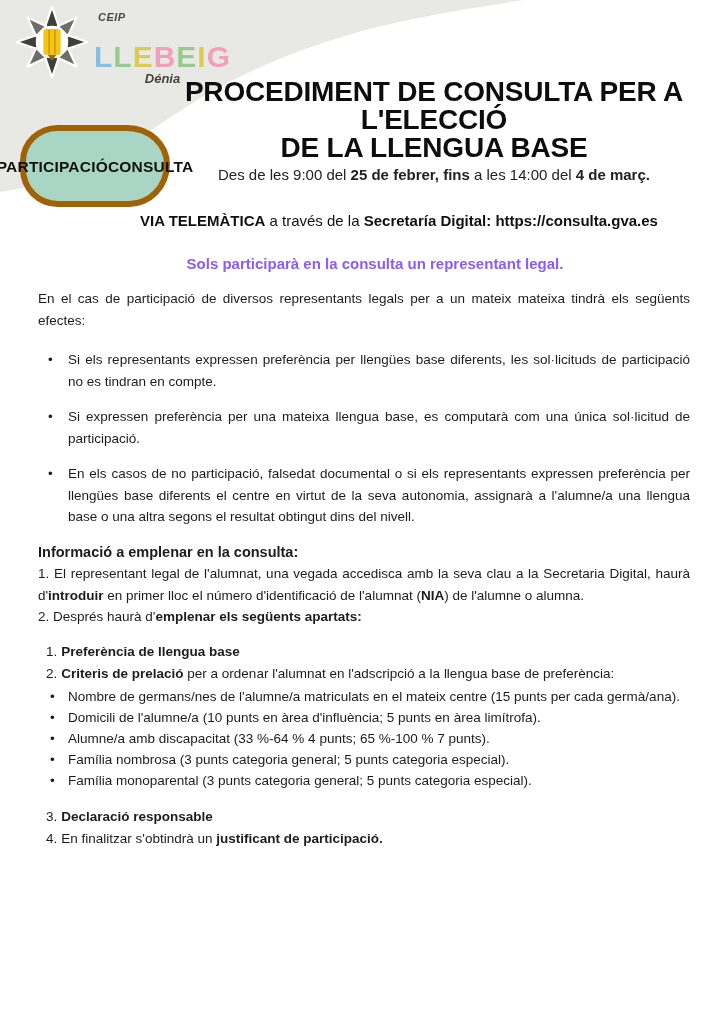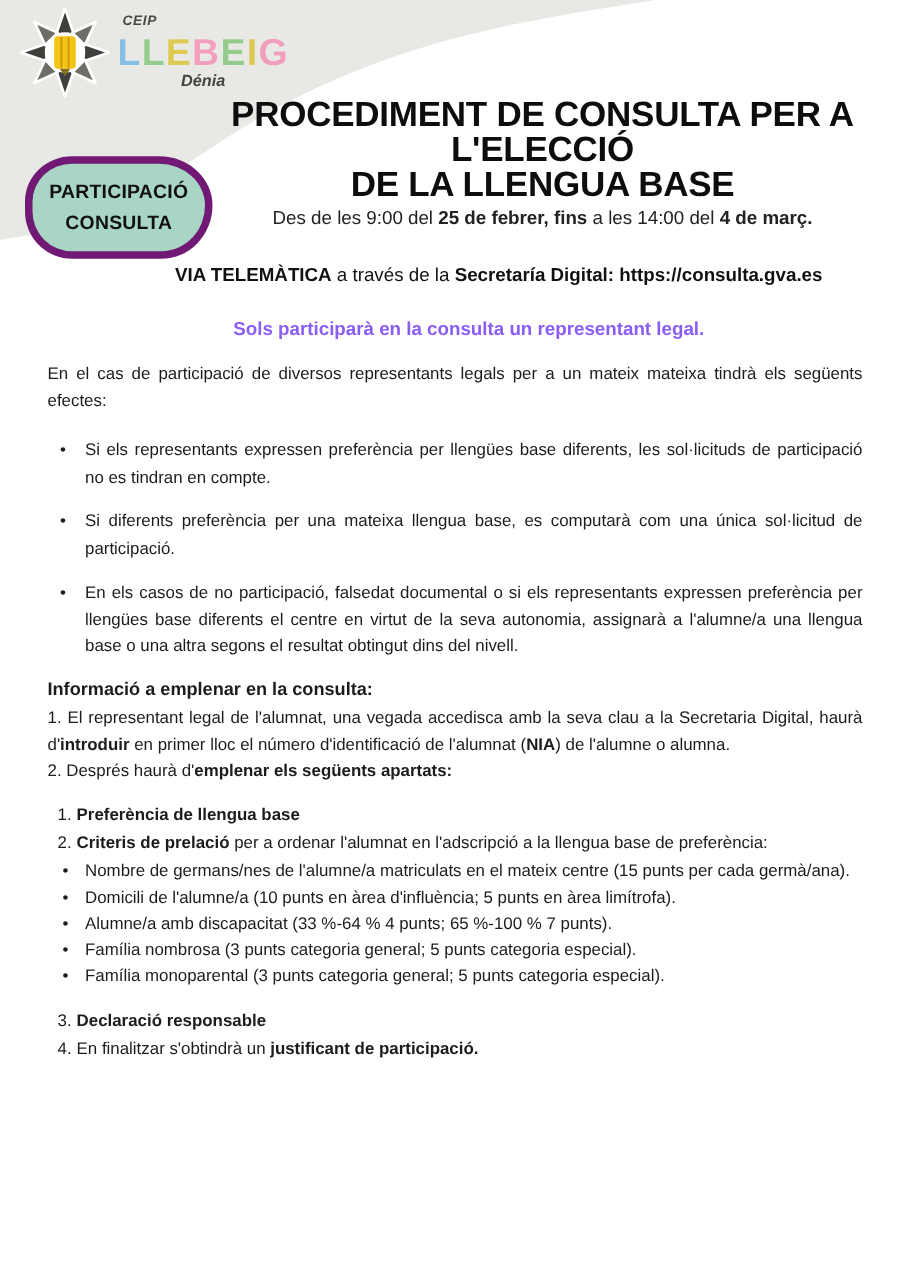--- a/index.html
+++ b/index.html
@@ -6,32 +6,32 @@
   body{
     width:724px;height:1024px;position:relative;overflow:hidden;
     background:#ffffff;color:#1c1c1c;
     font-family:"Liberation Sans",sans-serif;
     -webkit-font-smoothing:antialiased;
   }
   
   .blob-gray-svg{position:absolute;top:0;left:0;width:724px;height:210px;z-index:0;}
   .badge{
     position:absolute;left:20px;top:125px;width:150px;height:82px;z-index:3;
-    border:6px solid #701a75;
+    border:6px solid #a16207;
     border-radius:46px 52px 50px 46px / 44px 48px 52px 46px;
-    display:flex;flex-direction:column;align-items:center;justify-content:center;
+    display:flex;flex-direction:row;align-items:center;justify-content:center;
     box-sizing:border-box;
   }
   .badge .line{font-weight:700;font-size:15.5px;line-height:25px;color:#111;letter-spacing:.2px;}
   
   .logo{position:absolute;left:16px;top:6px;z-index:2;display:flex;align-items:flex-start;}
   .logo-star{width:72px;height:72px;}
   .logo-text{margin-left:6px;margin-top:6px;line-height:1;}
   .logo-ceip{font-style:italic;font-weight:700;font-size:11px;color:#4a4a45;letter-spacing:.5px;display:block;margin-left:4px;}
-  .logo-word{font-weight:800;font-size:30px;letter-spacing:1px;display:block;margin-top:5px;
+  .logo-word{font-weight:800;font-size:30px;letter-spacing:1px;display:block;margin-top:19px;
              text-shadow:0 0 1px rgba(255,255,255,.8);}
   .logo-city{font-style:italic;font-weight:700;font-size:13px;color:#45453f;display:block;text-align:center;margin-top:0px;}
   
   .title{
     position:absolute;left:146px;right:2px;top:78px;z-index:2;
     text-align:center;font-weight:700;font-size:28px;line-height:28px;
     letter-spacing:-.2px;color:#0d0d0d;
   }
   .date-line{position:absolute;left:146px;right:2px;top:166px;z-index:2;text-align:center;font-size:15px;color:#222;}
   .via-line{position:absolute;left:74px;right:0;top:212px;z-index:2;text-align:center;font-size:15px;color:#111;}
@@ -104,21 +104,21 @@
 <div class="via-line"><b>VIA TELEMÀTICA</b><span> a través de la </span><b>Secretaría Digital: https://consulta.gva.es</b></div>
 
 <div class="sols-line">Sols participarà en la consulta un representant legal.</div>
 
 <div class="content">
 
   <p class="intro">En el cas de participació de diversos representants legals per a un mateix mateixa tindrà els següents efectes:</p>
 
   <ul class="effects">
     <li>Si els representants expressen preferència per llengües base diferents, les sol·licituds de participació no es tindran en compte.</li>
-    <li>Si diferents preferència per una mateixa llengua base, es computarà com una única sol·licitud de participació.</li>
+    <li>Si expressen preferència per una mateixa llengua base, es computarà com una única sol·licitud de participació.</li>
     <li>En els casos de no participació, falsedat documental o si els representants expressen preferència per llengües base diferents el centre en virtut de la seva autonomia, assignarà a l'alumne/a una llengua base o una altra segons el resultat obtingut dins del nivell.</li>
   </ul>
 
   <p class="info-heading">Informació a emplenar en la consulta:</p>
 
   <p class="step1"><span>1. El representant legal de l'alumnat, una vegada accedisca amb la seva clau a la Secretaria Digital, haurà d'</span><b>introduir</b><span> en primer lloc el número d'identificació de l'alumnat (</span><b>NIA</b><span>) de l'alumne o alumna.</span></p>
 
   <p class="step2"><span>2. Després haurà d'</span><b>emplenar els següents apartats:</b></p>
 
   <div class="apartats">

